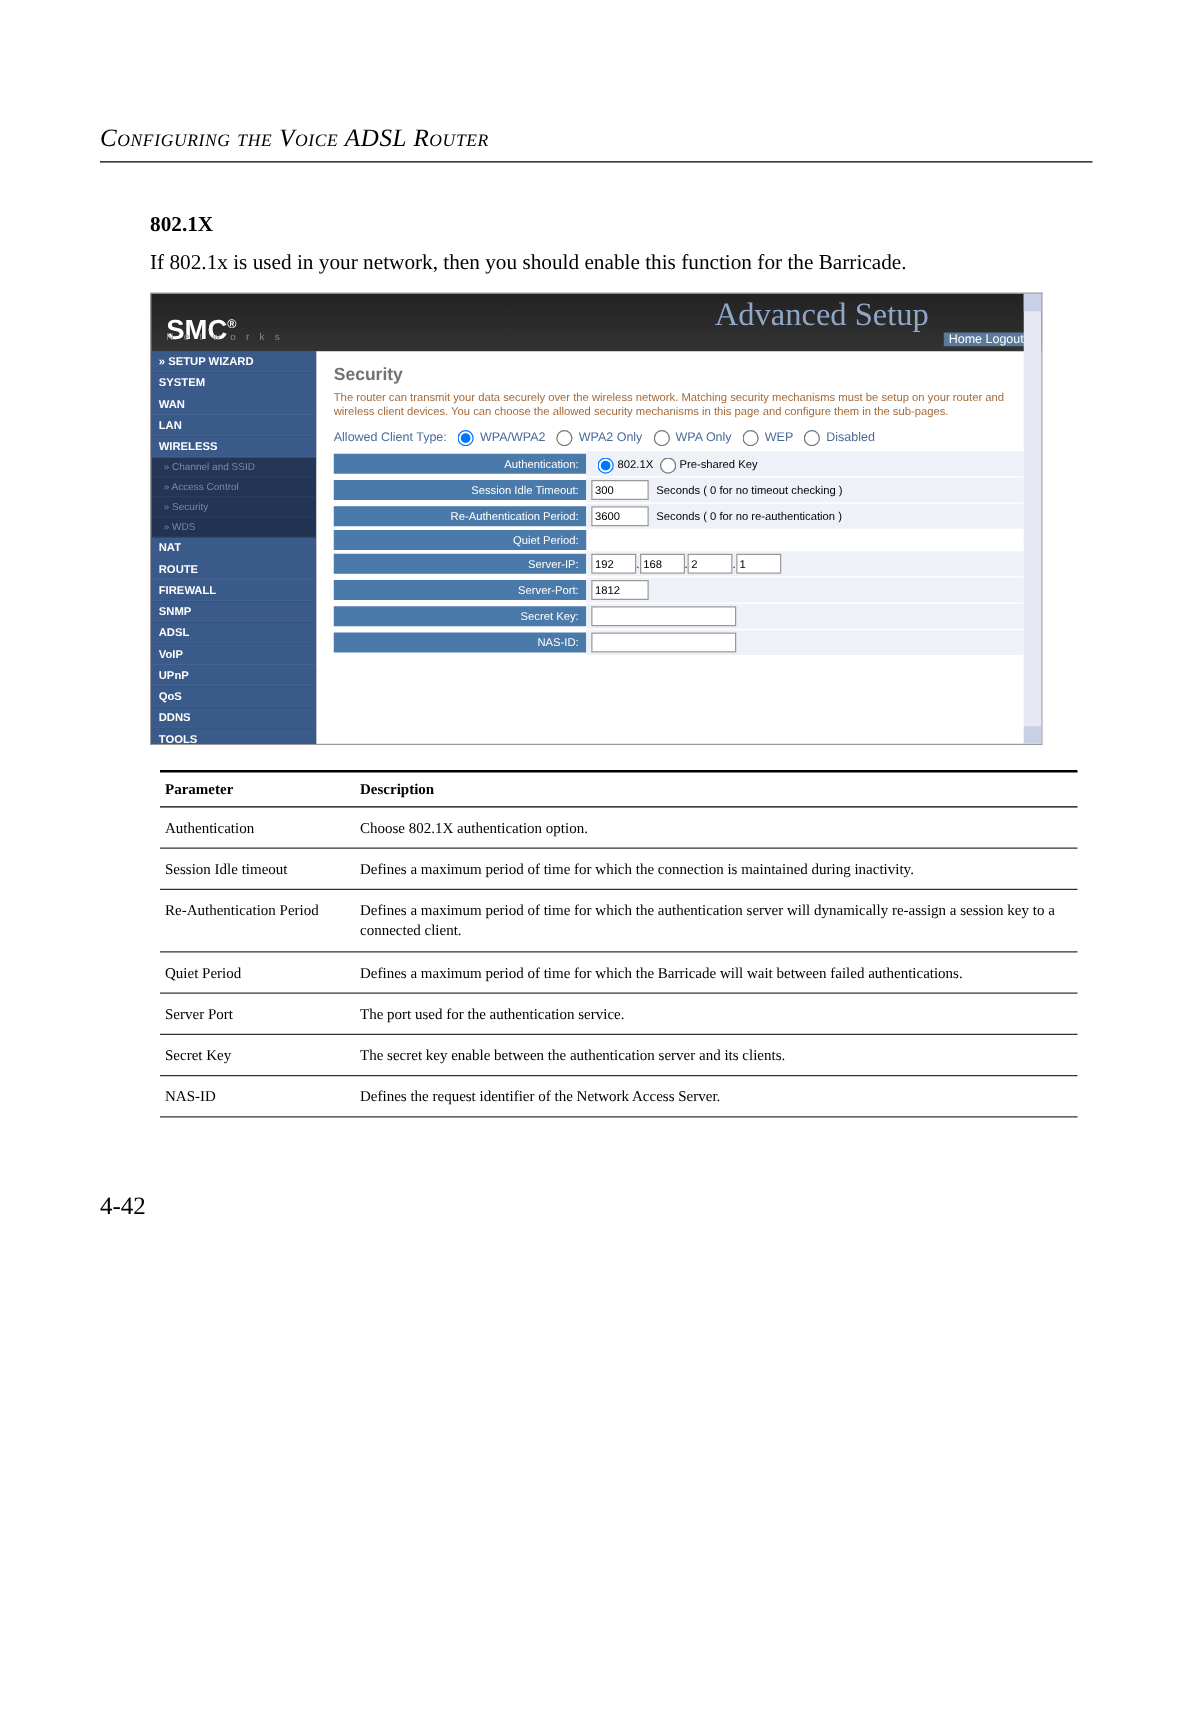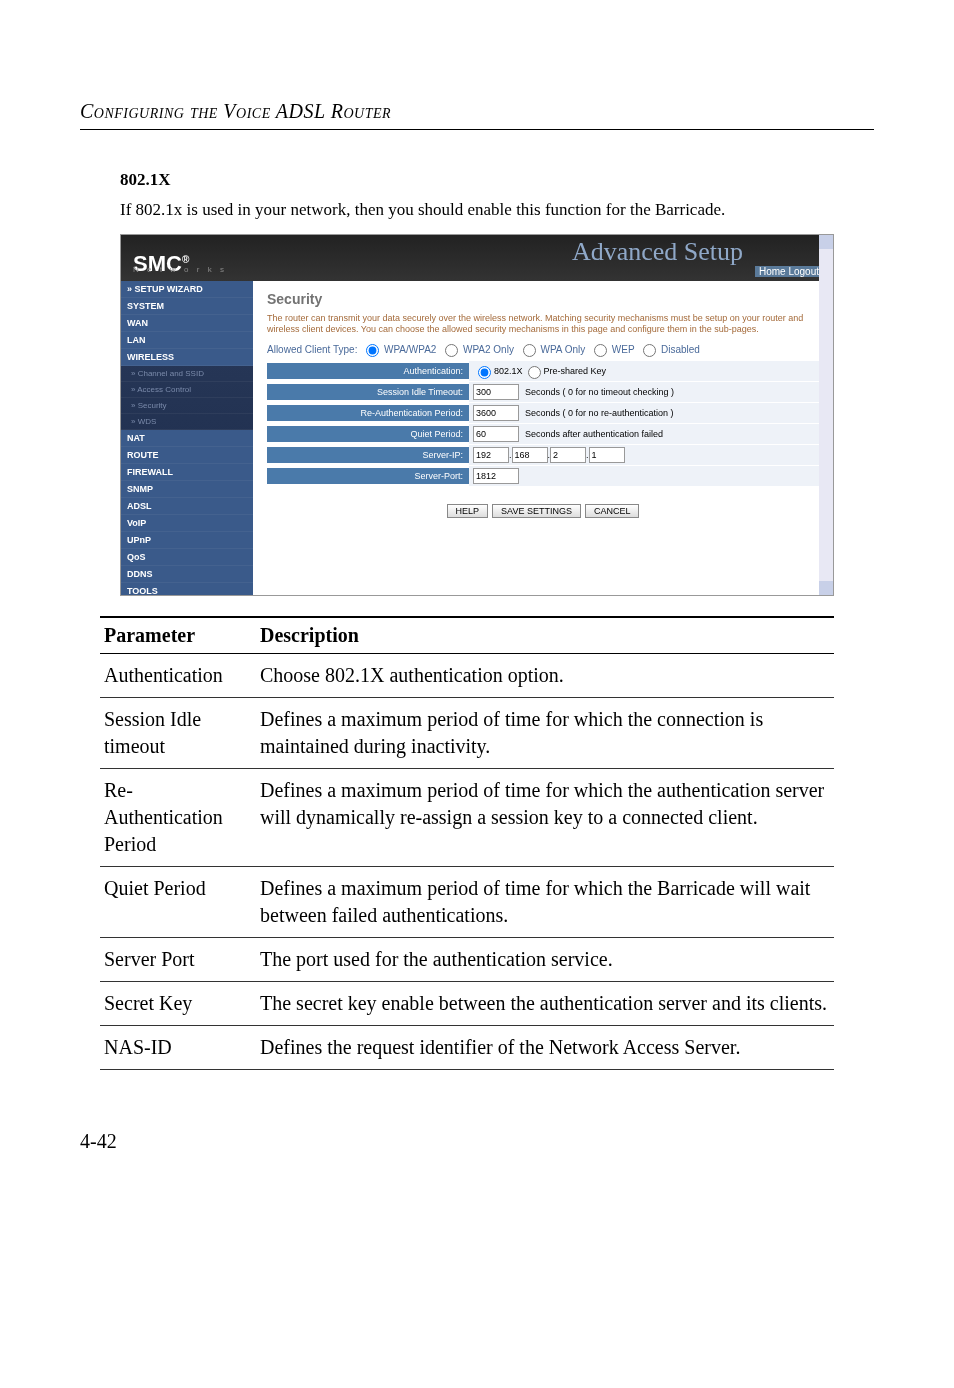--- a/index.html
+++ b/index.html
@@ -192,23 +192,23 @@
     height: 14px;
     background: #c8d0e8;
   }
   .ss-scroll::before { top: 0; }
   .ss-scroll::after { bottom: 0; }
 
   
   table.param {
     width: 100%;
     border-collapse: collapse;
-    margin: 10px 40px 0 20px;
+    margin: 10px 40px 0 48px;
     width: calc(100% - 60px);
-    font-size: 20px;
+    font-size: 12px;
   }
   table.param th {
     text-align: left;
     border-top: 2px solid #000;
     border-bottom: 1px solid #000;
     padding: 6px 4px;
     font-family: Georgia, serif;
     font-weight: bold;
   }
   table.param td {
@@ -294,43 +294,50 @@
             </div>
             <div class="ss-form-row">
               <div class="ss-form-label">Re-Authentication Period:</div>
               <div class="ss-form-field">
                 <input type="text" class="small" value="3600" style="">
                 <span class="hint">Seconds ( 0 for no re-authentication )</span>
               </div>
             </div>
             <div class="ss-form-row">
               <div class="ss-form-label">Quiet Period:</div>
-              <div class="ss-form-field">
-                <input type="text" class="small" value="60" style="">
-                <span class="hint">Seconds after authentication failed</span>
-              </div>
             </div>
           </div>
         <div class="ss-form-row">
           <div class="ss-form-label">Server-IP:</div>
           <div class="ss-form-field">
             <input type="text" class="tiny" value="192" style=""> .
             <input type="text" class="tiny" value="168" style=""> .
             <input type="text" class="tiny" value="2" style=""> .
             <input type="text" class="tiny" value="1" style="">
           </div>
         </div>
         <div class="ss-form-row">
           <div class="ss-form-label">Server-Port:</div>
           <div class="ss-form-field">
               <input type="text" class="small" value="1812" style="">
             </div>
         </div>
+        <div class="ss-form-row">
+          <div class="ss-form-label">Secret Key:</div>
+          <div class="ss-form-field">
+              <input type="text" style="width: 110px;">
+            </div>
+        </div>
+        <div class="ss-form-row">
+          <div class="ss-form-label">NAS-ID:</div>
+          <div class="ss-form-field">
+              <input type="text" style="width: 110px;">
+            </div>
+        </div>
       </div>
-      <div class="ss-buttons" id="ss-buttons"><button>HELP</button><button>SAVE SETTINGS</button><button>CANCEL</button></div>
     </div>
   </div>
   <div class="ss-scroll"></div>
 </div>
 
 <table class="param">
   <thead>
     <tr>
       <th>Parameter</th>
       <th>Description</th>

